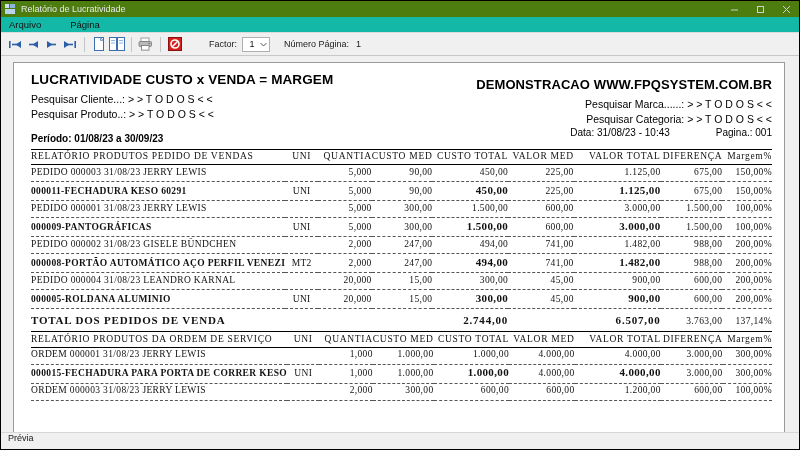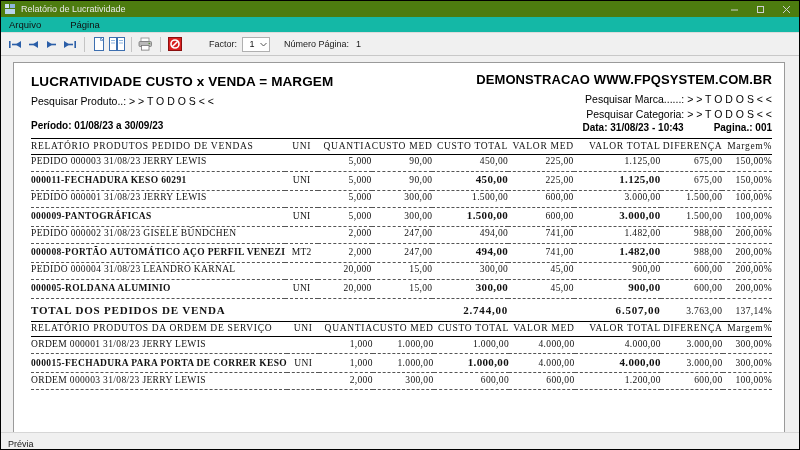--- a/index.html
+++ b/index.html
@@ -103,22 +103,22 @@
   .rh-line{
     font-family:"Liberation Sans",sans-serif;
     font-size:10.5px;color:#000;margin-bottom:2.5px;white-space:nowrap;
   }
   .rh-right .rh-line{text-align:right;}
   .rh-periodo{
     font-family:"Liberation Sans",sans-serif;
     font-size:10px;font-weight:bold;color:#000;margin-top:13px;white-space:nowrap;
   }
   .rh-dataline{
-    display:flex;justify-content:flex-end;gap:30px;
-    font-size:10px;font-weight:bold;margin-top:1px;
+    display:flex;justify-content:flex-end;gap:46px;
+    font-size:10px;font-weight:normal;margin-top:1px;
   }
   .rule{
     border-top:1px solid #000;margin-top:5px;
   }
   
   .tbl{
     width:100%;border-collapse:collapse;
     font-family:"Liberation Serif",serif;
     margin-top:0;
   }
@@ -152,21 +152,21 @@
   tr.row-prod td.c-uni{font-weight:normal;}
   tr.row-prod td.c-qtd,tr.row-prod td.c-cmed,
   tr.row-prod td.c-vmed,tr.row-prod td.c-dif,tr.row-prod td.c-marg{font-weight:normal;}
   tr.row-prod td.c-ctot,tr.row-prod td.c-vtot{font-weight:bold;font-size:11px;}
   tr.row-ped td{}
   tr.total td{font-weight:bold;font-size:11px;padding-top:5px;padding-bottom:5px;letter-spacing:0.8px;}
   tr.total td.c-dif,tr.total td.c-marg{font-weight:normal;font-size:9.5px;letter-spacing:0.35px;}
   
   .statusbar{
     height:16px;background:#f0f0f0;border-top:1px solid #d6d6d6;
-    display:flex;align-items:flex-end;padding-left:7px;flex:0 0 auto;
+    display:flex;align-items:flex-start;padding-left:7px;flex:0 0 auto;
   }
   .status-txt{font-size:9px;color:#1a1a1a;}
 </style>
 </head>
 <body>
 
 <div class="window">
 
   <div class="titlebar">
     <span class="tb-icon">
@@ -284,20 +284,24 @@
     </span>
   </div>
 
   <div class="preview">
     <div class="page">
       <div class="page-inner">
 
         <div class="rpt-head">
           <div class="rh-left">
             <div class="rpt-title">LUCRATIVIDADE CUSTO x VENDA = MARGEM</div>
+            <div class="rh-line">
+              <span>Pesquisar Cliente...:</span>
+              <span>&gt; &gt;  T O D O S  &lt; &lt;</span>
+            </div>
             <div class="rh-line">
               <span>Pesquisar Produto..:</span>
               <span>&gt; &gt;  T O D O S  &lt; &lt;</span>
             </div>
             <div class="rh-periodo">Período: 01/08/23 a 30/09/23</div>
           </div>
           <div class="rh-right">
             <div class="rpt-title right">DEMONSTRACAO WWW.FPQSYSTEM.COM.BR</div>
             <div class="rh-line">
               <span>Pesquisar Marca......:</span>

